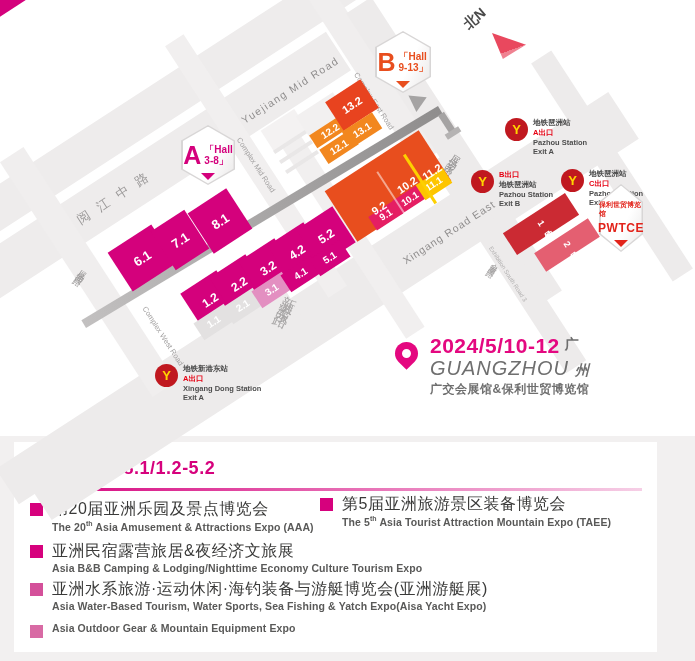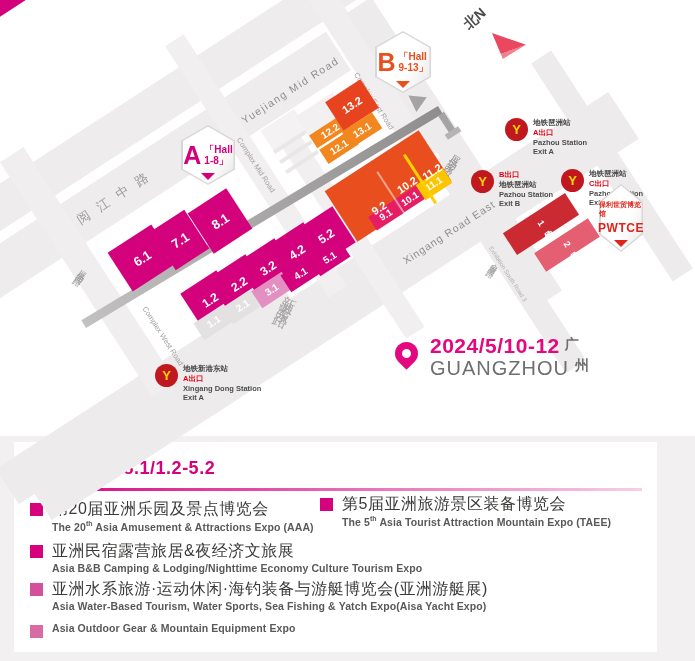--- a/index.html
+++ b/index.html
@@ -44,21 +44,21 @@
              border-bottom:16px solid #a5a3a3;transform:rotate(-55deg);}
   
   .event{position:absolute;left:393px;top:334px;width:220px;z-index:9;}
   .pin{position:absolute;left:2px;top:8px;width:23px;height:23px;background:#e40880;
        border-radius:50% 50% 50% 0;transform:rotate(-45deg);}
   .pin::after{content:"";position:absolute;left:7px;top:7px;width:9px;height:9px;border-radius:50%;background:#fff;}
   .event-text{margin-left:37px;}
   .event-row1{display:flex;align-items:flex-start;}
   .event-date{font-size:21px;font-weight:bold;color:#e40880;letter-spacing:.5px;}
   .event-cn1{font-size:14px;font-weight:bold;color:#6f6f6f;margin-left:5px;margin-top:2px;}
-  .event-row2{display:flex;align-items:flex-start;margin-top:-1px;}
+  .event-row2{display:flex;align-items:flex-end;margin-top:-1px;font-style:italic;}
   .event-city{font-size:20px;color:#6f6f6f;letter-spacing:1px;}
   .event-cn2{font-size:14px;font-weight:bold;color:#6f6f6f;margin-left:6px;}
   .event-venues{font-size:12px;font-weight:bold;color:#6f6f6f;margin-top:1px;letter-spacing:.5px;}
   
   .panel{position:absolute;left:0;top:436px;width:695px;height:225px;background:#f2f0f0;}
   .card{position:absolute;left:14px;top:6px;width:643px;height:210px;background:#ffffff;}
   .zone-header{position:absolute;left:16px;top:6px;display:flex;align-items:flex-end;}
   .zone-letter{font-size:34px;font-weight:bold;color:#d6017d;line-height:1;}
   .zone-suffix{font-size:21px;font-weight:bold;color:#ffffff;-webkit-text-stroke:1.2px #d6017d;
                line-height:1;margin-left:1px;margin-bottom:2px;}
@@ -88,21 +88,21 @@
     <span class="compass-label">北N</span>
     <span class="compass-arrow"></span>
 
     <div class="badge badge-a" style="left: 181px; top: 125px; width: 54px; height: 60px; --bc: #d4017c;">
       <div class="hex-outer"></div>
       <div class="hex-inner"></div>
       <div class="badge-content">
         <span class="badge-letter">A</span>
         <span class="badge-lines">
           <span>「Hall</span>
-          <span>1-8」</span>
+          <span>3-8」</span>
         </span>
       </div>
       <div class="badge-tri"></div>
     </div>
 
     <div class="badge badge-b" style="left: 375px; top: 31px; width: 56px; height: 62px; --bc: #e84e1e;">
       <div class="hex-outer"></div>
       <div class="hex-inner"></div>
       <div class="badge-content">
         <span class="badge-letter">B</span>
@@ -128,20 +128,21 @@
       <div class="pin"></div>
       <div class="event-text">
         <div class="event-row1">
           <span class="event-date">2024/5/10-12</span>
           <span class="event-cn1">广</span>
         </div>
         <div class="event-row2">
           <span class="event-city">GUANGZHOU</span>
           <span class="event-cn2">州</span>
         </div>
+        <div class="event-venues">广交会展馆&amp;保利世贸博览馆</div>
       </div>
     </div>
   <div class="blk" style="left: 230px; top: 58px; width: 720px; height: 40px; background: rgb(238, 236, 236); transform: translate(-50%, -50%) rotate(-33deg); z-index: 1;"></div>
       <div class="blk" style="left: 112px; top: 198px; width: 540px; height: 46px; background: rgb(238, 236, 236); transform: translate(-50%, -50%) rotate(-33deg); z-index: 1;"></div>
       <div class="blk" style="left: 330px; top: 306px; width: 700px; height: 56px; background: rgb(237, 235, 235); transform: translate(-50%, -50%) rotate(-33deg); z-index: 1;"></div>
       <div class="blk" style="left: 150px; top: 394px; width: 340px; height: 42px; background: rgb(237, 235, 235); transform: translate(-50%, -50%) rotate(-33deg); z-index: 1;"></div>
       <div class="blk" style="left: 362px; top: 58px; width: 240px; height: 26px; background: rgb(240, 238, 238); transform: translate(-50%, -50%) rotate(57deg); z-index: 1;"></div>
       <div class="blk" style="left: 256px; top: 166px; width: 300px; height: 22px; background: rgb(241, 239, 239); transform: translate(-50%, -50%) rotate(57deg); z-index: 1;"></div>
       <div class="blk" style="left: 88px; top: 272px; width: 280px; height: 28px; background: rgb(240, 238, 238); transform: translate(-50%, -50%) rotate(57deg); z-index: 1;"></div>
       <div class="blk" style="left: 350px; top: 232px; width: 240px; height: 22px; background: rgb(241, 239, 239); transform: translate(-50%, -50%) rotate(57deg); z-index: 1;"></div>

